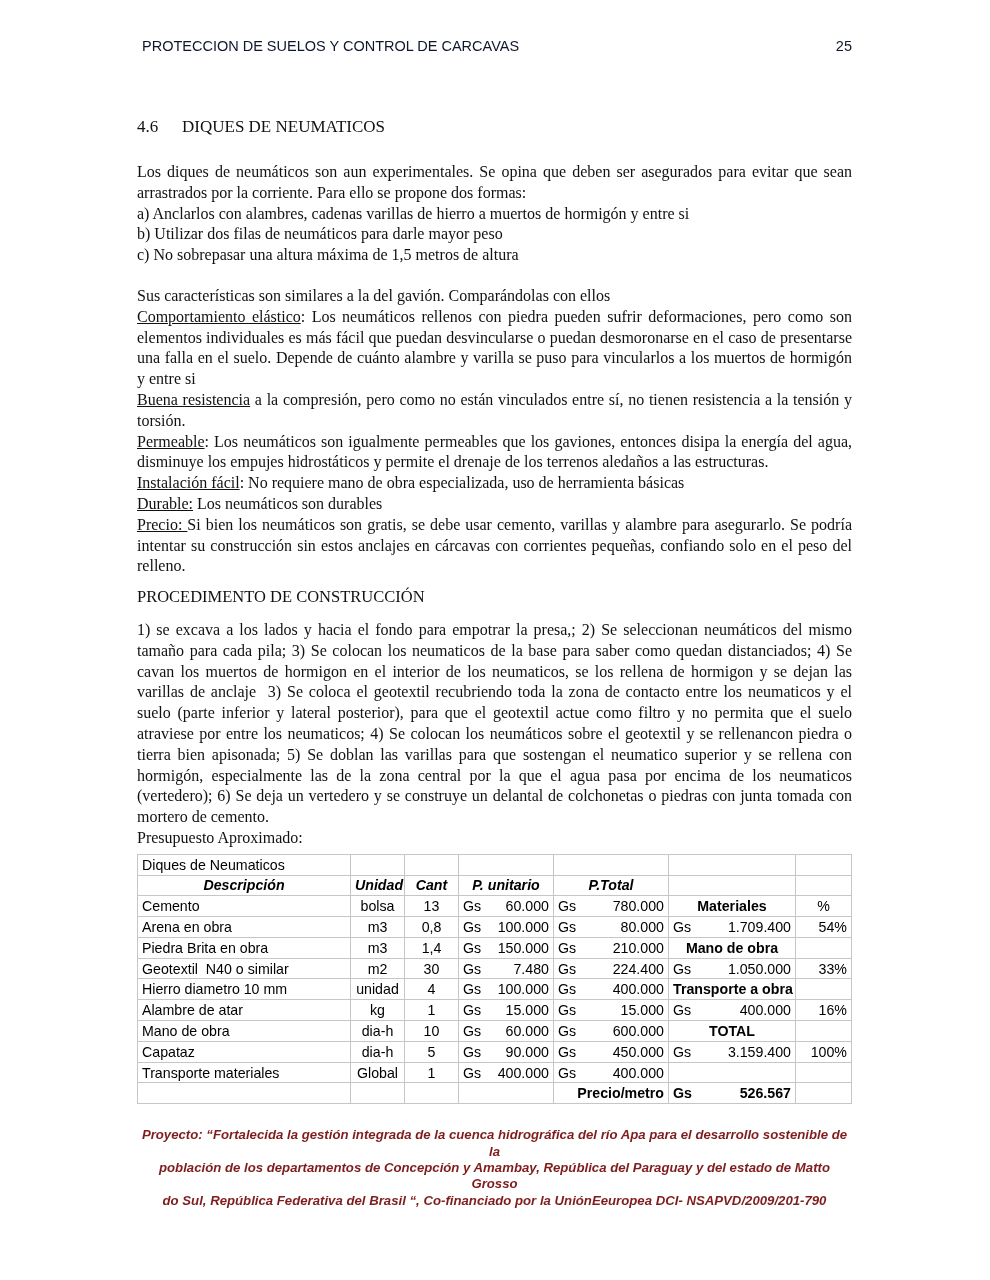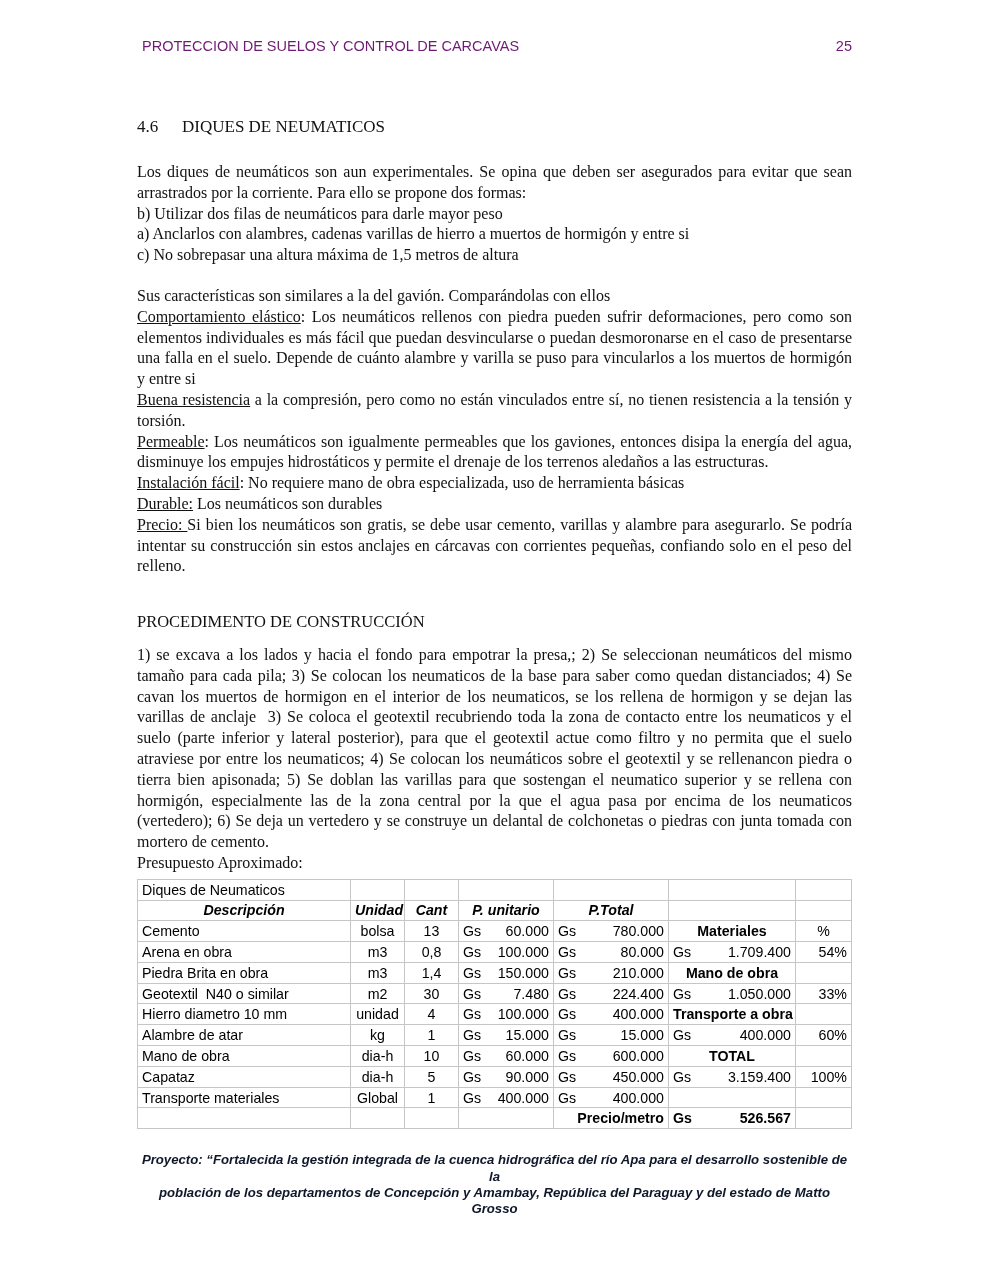--- a/index.html
+++ b/index.html
@@ -11,37 +11,37 @@
     color:#111;
     padding:38px 138px 0 137px;
     font-family:"Liberation Serif", serif;
     font-size:16px;
     overflow:hidden;
   }
   
   .runhead {
     display:flex; justify-content:space-between; align-items:baseline;
     font-family:"Liberation Sans", sans-serif;
-    font-size:14.5px; color:#701a75;
+    font-size:14.5px; color:#0f172a;
     padding-left:5px;
   }
   
   .sec-title {
     margin-top:63px;
     font-size:17px;
     display:flex;
   }
   .sec-title .num { width:45px; }
   
   .para { text-align:justify; line-height:20.8px; }
   .line { line-height:20.8px; }
   .intro { margin-top:25px; }
   .chars { margin-top:20px; }
   .u { text-decoration:underline; }
-  .proc-title { margin-top:35px; line-height:20.8px; font-size:16.5px; }
+  .proc-title { margin-top:10px; line-height:20.8px; font-size:16.5px; }
   .proc-para { margin-top:12px; }
   .budget-label { line-height:20.8px; }
   
   table.budget {
     border-collapse:collapse;
     table-layout:fixed;
     width:714px;
     margin-top:5px;
     font-family:"Liberation Sans", sans-serif;
     font-size:14.2px;
@@ -65,42 +65,42 @@
   .money { display:flex; justify-content:space-between; }
   .money .cur { text-align:left; }
   .money .val { text-align:right; }
   
   .footer {
     margin-top:23px;
     text-align:center;
     font-family:"Liberation Sans", sans-serif;
     font-weight:bold; font-style:italic;
     font-size:13.2px; line-height:16.4px;
-    color:#0f172a;
+    color:#7f1d1d;
   }
 </style>
 </head>
 <body>
 
 <div class="page">
 
   <div class="runhead">
     <span>PROTECCION DE SUELOS Y CONTROL DE CARCAVAS</span>
     <span>25</span>
   </div>
 
   <div class="sec-title">
     <span class="num">4.6</span>
     <span>DIQUES DE NEUMATICOS</span>
   </div>
 
   <div class="intro">
     <p class="para">Los diques de neumáticos son aun experimentales. Se opina que deben ser asegurados para evitar que sean arrastrados por la corriente. Para ello se propone dos formas:</p>
+    <div class="line">a) Anclarlos con alambres, cadenas varillas de hierro a muertos de hormigón y entre si</div>
     <div class="line">b) Utilizar dos filas de neumáticos para darle mayor peso</div>
-    <div class="line">a) Anclarlos con alambres, cadenas varillas de hierro a muertos de hormigón y entre si</div>
     <div class="line">c) No sobrepasar una altura máxima de 1,5 metros de altura</div>
   </div>
 
   <div class="chars">
     <p class="para">Sus características son similares a la del gavión. Comparándolas con ellos</p>
     <p class="para"><span class="u">Comportamiento elástico</span><span>: Los neumáticos rellenos con piedra pueden sufrir deformaciones, pero como son elementos individuales es más fácil que puedan desvincularse o puedan desmoronarse en el caso de presentarse una falla en el suelo. Depende de cuánto alambre y varilla se puso para vincularlos a los muertos de hormigón y entre si</span></p>
     <p class="para"><span class="u">Buena resistencia</span><span> a la compresión, pero como no están vinculados entre sí, no tienen resistencia a la tensión y torsión.</span></p>
     <p class="para"><span class="u">Permeable</span><span>: Los neumáticos son igualmente permeables que los gaviones, entonces disipa la energía del agua, disminuye los empujes hidrostáticos y permite el drenaje de los terrenos aledaños a las estructuras.</span></p>
     <p class="para"><span class="u">Instalación fácil</span><span>: No requiere mano de obra especializada, uso de herramienta básicas</span></p>
     <p class="para"><span class="u">Durable:</span><span> Los neumáticos son durables</span></p>
@@ -260,21 +260,21 @@
               <span class="cur">Gs</span>
               <span class="val">15.000</span>
             </span>
           </td>
       <td class="bk">
             <span class="money">
               <span class="cur">Gs</span>
               <span class="val">400.000</span>
             </span>
           </td>
-      <td class="bk rgt">60%</td>
+      <td class="bk rgt">16%</td>
     </tr>
     <tr>
       <td class="bk">Mano de obra</td>
       <td class="bk ctr">dia-h</td>
       <td class="bk ctr">10</td>
       <td class="bk">
             <span class="money">
               <span class="cur">Gs</span>
               <span class="val">60.000</span>
             </span>
@@ -344,15 +344,16 @@
             </span>
           </td>
       <td></td>
     </tr>
   </tbody>
     </table>
 
   <div class="footer">
     <div>Proyecto: “Fortalecida la gestión integrada de la cuenca hidrográfica del río Apa para el desarrollo sostenible de la</div>
     <div>población de los departamentos de Concepción y Amambay, República del Paraguay y del estado de Matto Grosso</div>
+    <div>do Sul, República Federativa del Brasil “, Co-financiado por la UniónEeuropea DCI- NSAPVD/2009/201-790</div>
   </div>
 
 </div>
 
 </body></html>

